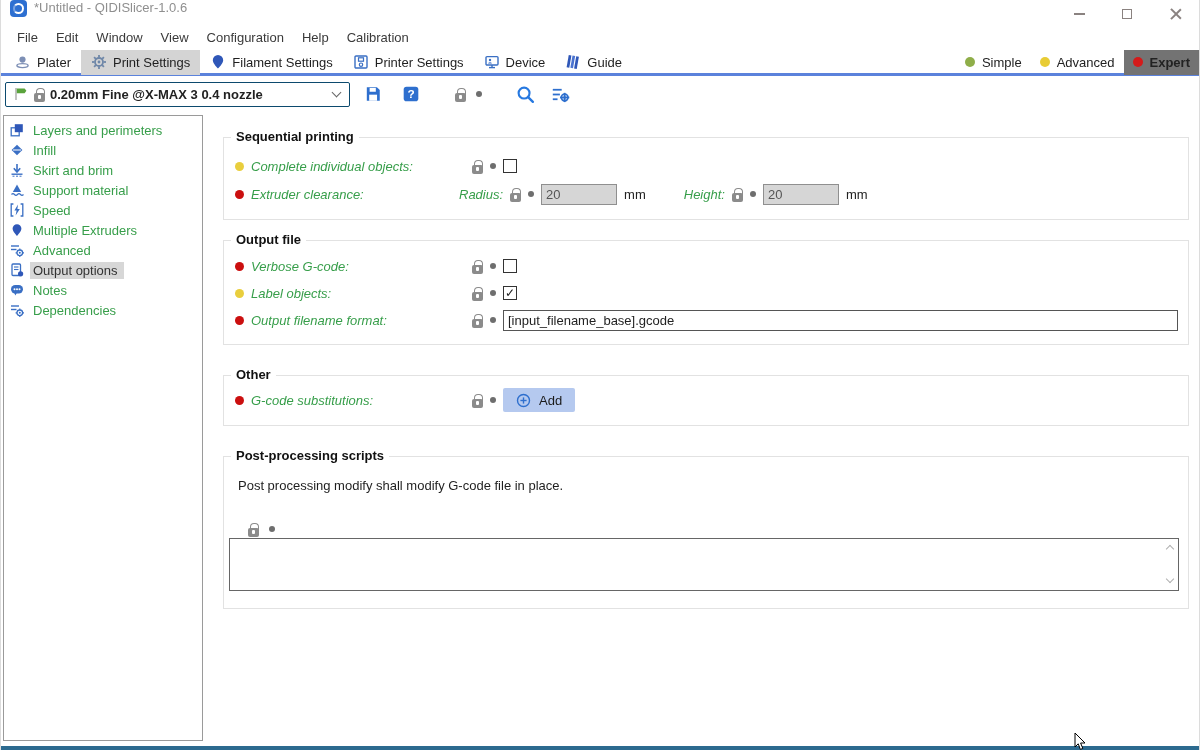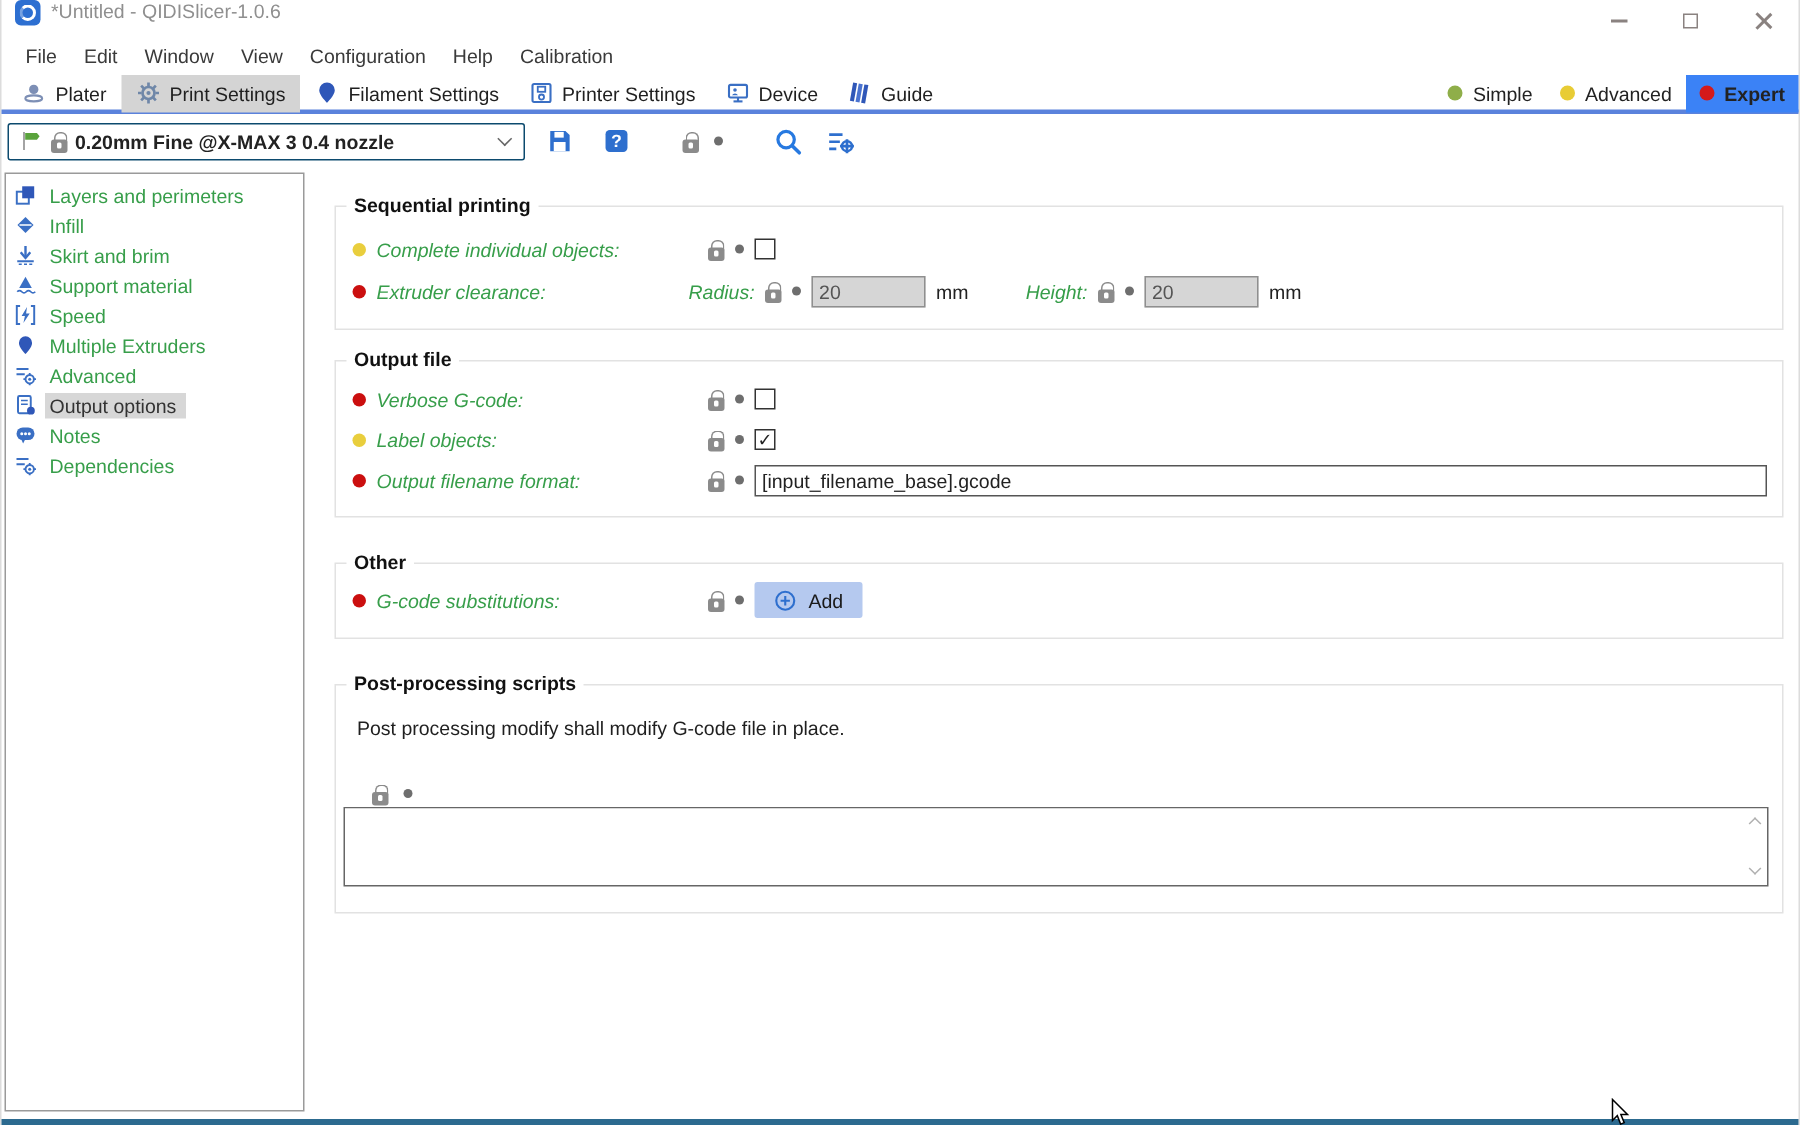--- a/index.html
+++ b/index.html
@@ -28,21 +28,21 @@
 
   
   .tabbar { height:25px; display:flex; align-items:center; border-bottom:3px solid #5b82dc; padding-left:4px; }
   .tab { display:flex; align-items:center; gap:6px; padding:0 10px; height:25px; color:#1f1f1f; cursor:default; }
   .tab.selected { background:#d4d4d4; }
   .tab svg { flex:none; }
   .modes { margin-left:auto; display:flex; align-items:center; height:25px; }
   .mode { display:flex; align-items:center; gap:7px; padding:0 9px; height:25px; }
   .mode-dot { width:10px; height:10px; border-radius:50%; flex:none; }
   .dot-simple { background:#8fae49; } .dot-adv { background:#e8cc35; } .dot-exp { background:#d41a1a; }
-  .mode.selected { background:#3b82f6; font-weight:bold; }
+  .mode.selected { background:#737373; font-weight:bold; }
 
   
   .presetbar { height:36px; display:flex; align-items:center; }
   .preset-select { width:345px; height:25px; border:1px solid #0c4a6e; border-radius:2px; margin-left:4px;
                    display:flex; align-items:center; gap:5px; padding:0 7px; background:#fff;font-weight:bold; }
   .preset-name { flex:1; white-space:nowrap; overflow:hidden; }
   .chev { width:7px; height:7px; border-right:1.5px solid #666; border-bottom:1.5px solid #666; transform:rotate(45deg); margin:-3px 2px 0 0; flex:none; }
   .tb-icon { display:flex; align-items:center; justify-content:center; }
 
   

